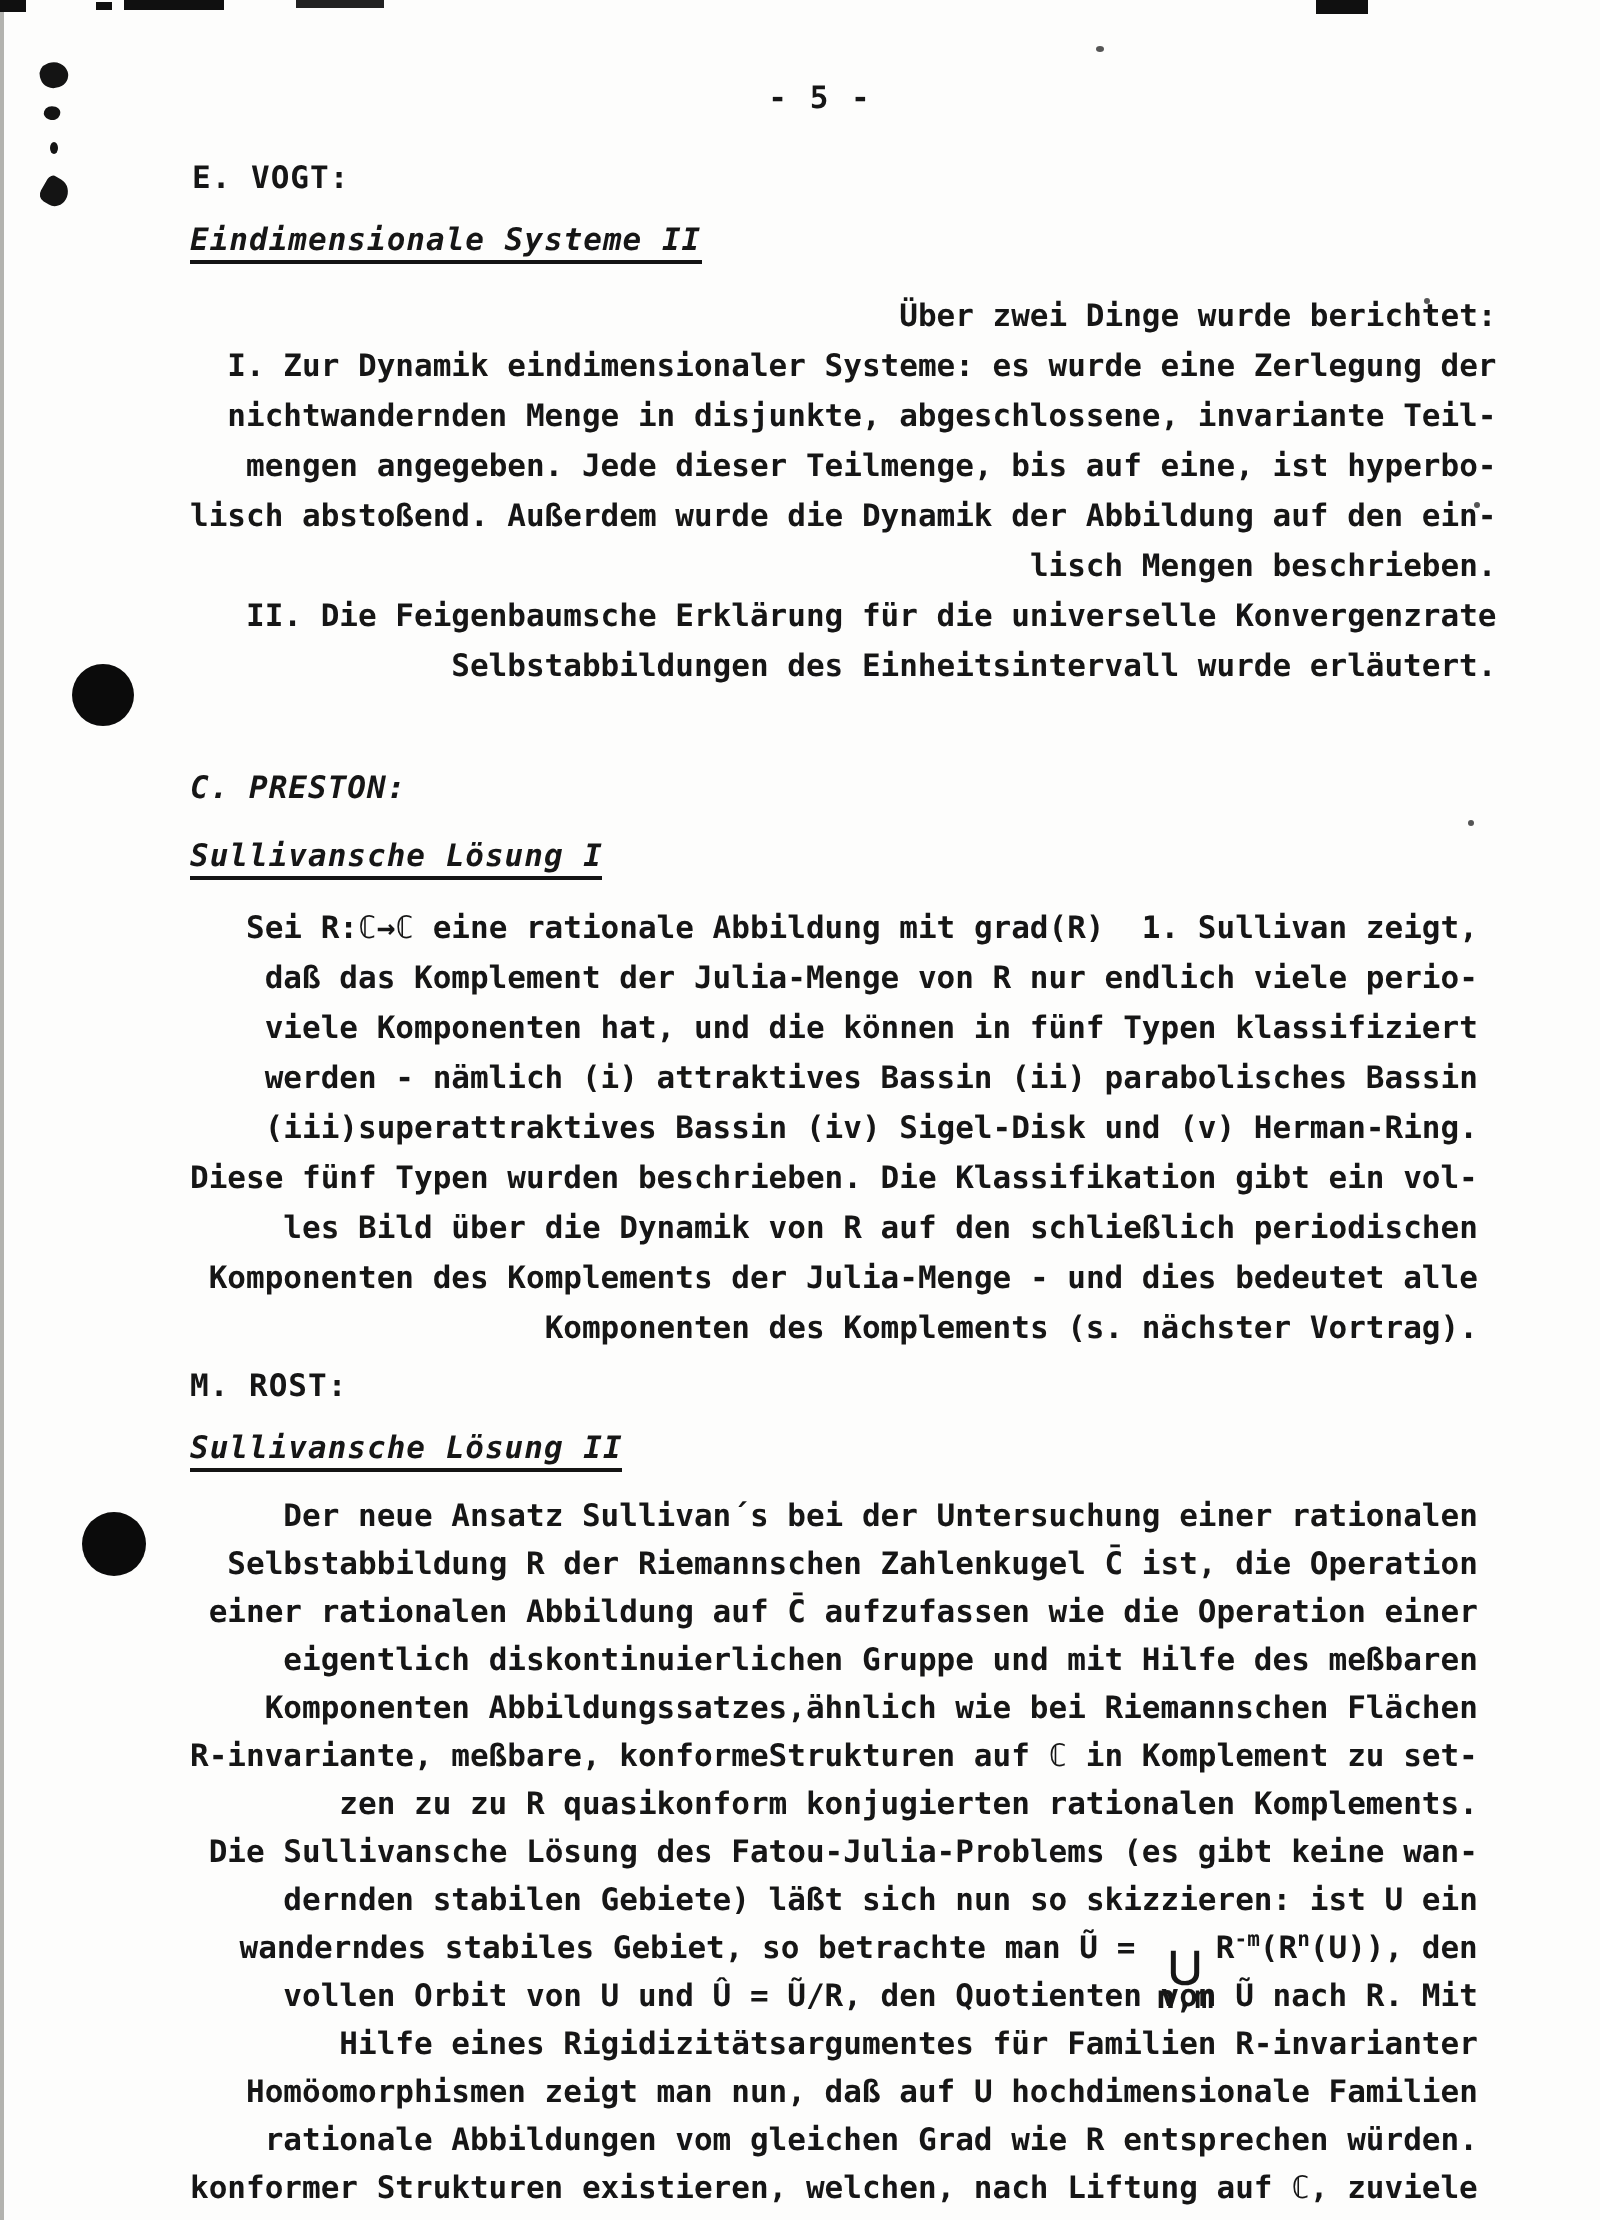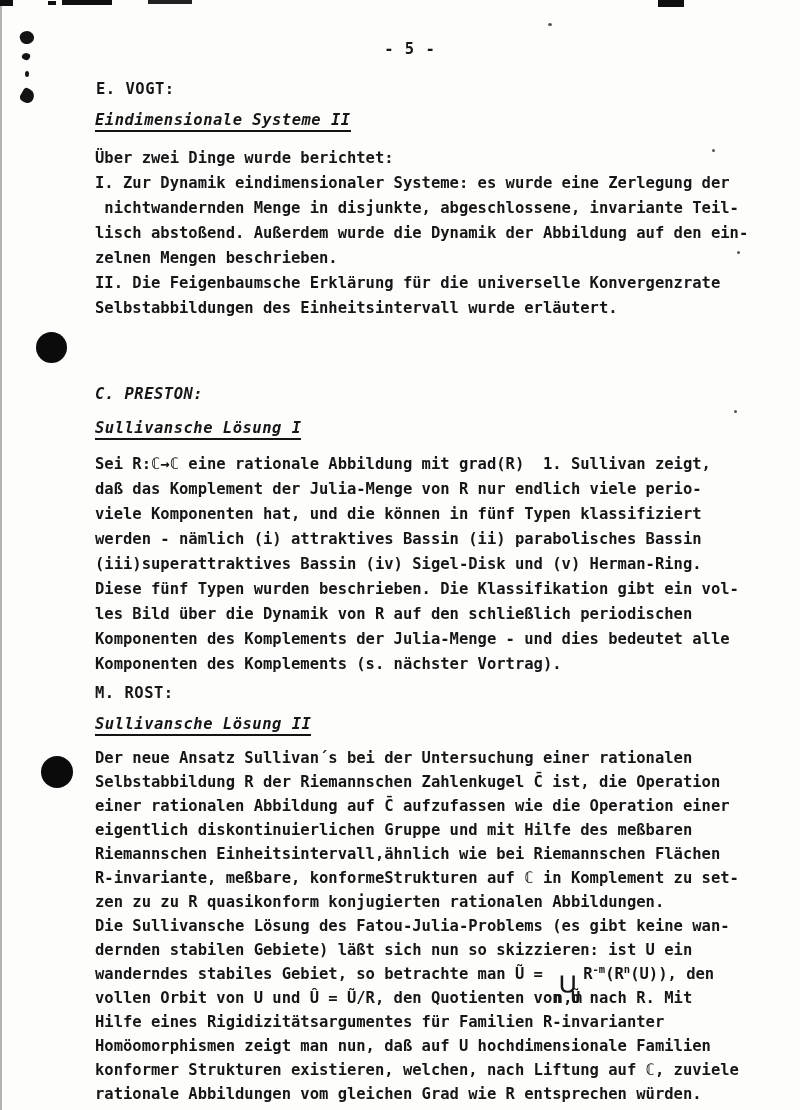--- a/index.html
+++ b/index.html
@@ -7,21 +7,21 @@
     width:800px; height:1110px;
     background:#e9e9e7;
     font-family:"DejaVu Sans Mono","Liberation Mono",monospace;
   }
   #page {
     position:relative; width:800px; height:1110px;
     background:#fdfdfc; overflow:hidden;
     color:#161616; font-weight:700; font-size:15.5px;
   }
   .abs { position:absolute; }
-  .line { white-space:pre; height:25px; line-height:25px; }
+  .line { white-space:pre; height:25px; line-height:25px;text-align:right; }
   .para3 .line { height:24px; line-height:24px; }
   .pagenum { top:40px; left:0; width:820px; text-align:center; letter-spacing:1px; }
   .speaker { letter-spacing:0.5px; }
   .stitle  { border-bottom:2.5px solid #141414; padding-bottom:1px; letter-spacing:0.5px;font-style:italic; }
   .para { left:95px; }
 
   
   .bigcup { display:inline-flex; flex-direction:column; align-items:center;
             vertical-align:-10px; line-height:1; margin:0 1px; }
   .cup { font-family:"DejaVu Sans",sans-serif; font-size:19px; font-weight:700; line-height:0.85; }
@@ -60,22 +60,23 @@
   <div class="abs pagenum">- 5 -</div>
 
   <div class="abs speaker" style="left:96px;top:80px;">E. VOGT:</div>
   <div class="abs" style="left:95px;top:111px;">
     <span class="stitle">Eindimensionale Systeme II</span>
   </div>
   <div class="abs para" style="top:146px;">
     <div class="line">Über zwei Dinge wurde berichtet:</div>
     <div class="line">I. Zur Dynamik eindimensionaler Systeme: es wurde eine Zerlegung der</div>
     <div class="line"> nichtwandernden Menge in disjunkte, abgeschlossene, invariante Teil-</div>
+    <div class="line">mengen angegeben. Jede dieser Teilmenge, bis auf eine, ist hyperbo-</div>
     <div class="line">lisch abstoßend. Außerdem wurde die Dynamik der Abbildung auf den ein-</div>
-    <div class="line">zelnen Mengen beschrieben.</div>
+    <div class="line">lisch Mengen beschrieben.</div>
     <div class="line">II. Die Feigenbaumsche Erklärung für die universelle Konvergenzrate</div>
     <div class="line">Selbstabbildungen des Einheitsintervall wurde erläutert.</div>
   </div>
 
   <div class="abs speaker" style="left:95px;top:385px;font-style:italic;">C. PRESTON:</div>
   <div class="abs" style="left:95px;top:419px;text-align:right;">
     <span class="stitle">Sullivansche Lösung I</span>
   </div>
   <div class="abs para" style="top:452px;">
     <div class="line">Sei R:ℂ→ℂ eine rationale Abbildung mit grad(R)  1. Sullivan zeigt,</div>
@@ -91,26 +92,26 @@
 
   <div class="abs speaker" style="left:95px;top:684px;">M. ROST:</div>
   <div class="abs" style="left:95px;top:715px;text-align:center;">
     <span class="stitle">Sullivansche Lösung II</span>
   </div>
   <div class="abs para para3" style="top:746px;">
     <div class="line">Der neue Ansatz Sullivan´s bei der Untersuchung einer rationalen</div>
     <div class="line">Selbstabbildung R der Riemannschen Zahlenkugel C̄ ist, die Operation</div>
     <div class="line">einer rationalen Abbildung auf C̄ aufzufassen wie die Operation einer</div>
     <div class="line">eigentlich diskontinuierlichen Gruppe und mit Hilfe des meßbaren</div>
-    <div class="line">Riemannschen Einheitsintervall,ähnlich wie bei Riemannschen Flächen</div>
+    <div class="line">Komponenten Abbildungssatzes,ähnlich wie bei Riemannschen Flächen</div>
     <div class="line">R-invariante, meßbare, konformeStrukturen auf ℂ in Komplement zu set-</div>
-    <div class="line">zen zu zu R quasikonform konjugierten rationalen Abbildungen.</div>
+    <div class="line">zen zu zu R quasikonform konjugierten rationalen Komplements.</div>
     <div class="line">Die Sullivansche Lösung des Fatou-Julia-Problems (es gibt keine wan-</div>
     <div class="line">dernden stabilen Gebiete) läßt sich nun so skizzieren: ist U ein</div>
     <div class="line"><span>wanderndes stabiles Gebiet, so betrachte man Ũ = </span><span class="bigcup"><span class="cup">⋃</span><span class="cupsub">n,m</span></span><span>R</span><span class="fsup">-m</span><span>(R</span><span class="fsup">n</span><span>(U)), den</span></div>
     <div class="line">vollen Orbit von U und Û = Ũ/R, den Quotienten von Ũ nach R. Mit</div>
     <div class="line">Hilfe eines Rigidizitätsargumentes für Familien R-invarianter</div>
     <div class="line">Homöomorphismen zeigt man nun, daß auf U hochdimensionale Familien</div>
+    <div class="line">rationale Abbildungen vom gleichen Grad wie R entsprechen würden.</div>
     <div class="line">konformer Strukturen existieren, welchen, nach Liftung auf ℂ, zuviele</div>
-    <div class="line">rationale Abbildungen vom gleichen Grad wie R entsprechen würden.</div>
   </div>
 
 </div>
 
 </body></html>

